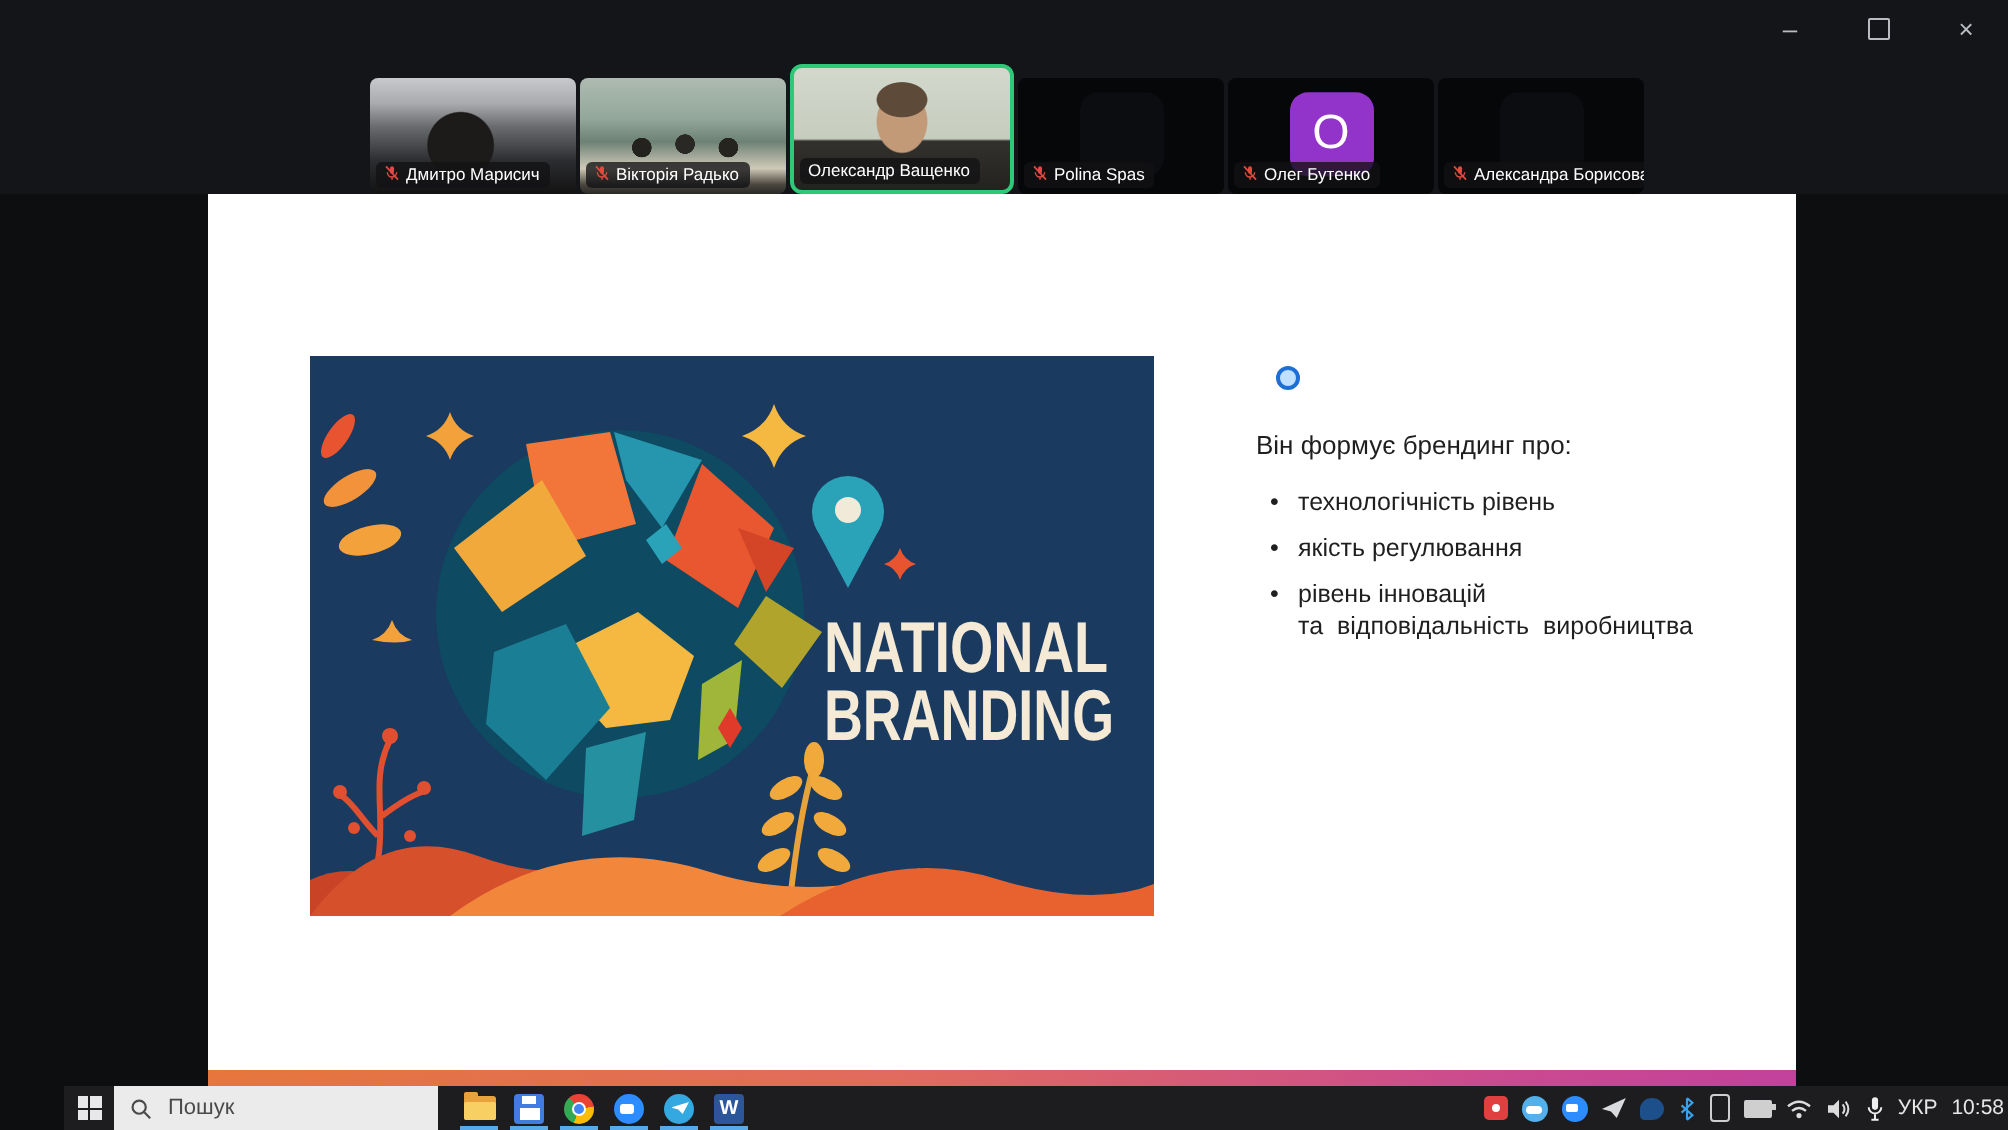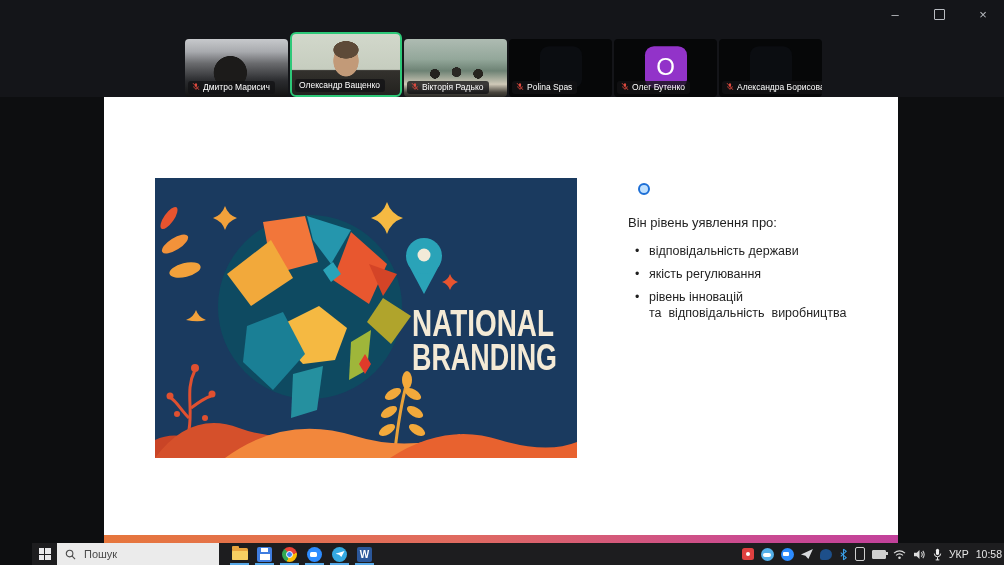--- a/index.html
+++ b/index.html
@@ -122,34 +122,34 @@
     <div class="namepill">
       <svg class="micmute" width="8" height="9" viewBox="0 0 12 12">
           <rect x="4.5" y="1" width="3" height="5.5" rx="1.5" fill="#e04a3f"></rect>
           <path d="M2.5 5.5a3.5 3.5 0 0 0 7 0M6 9v2" stroke="#e04a3f" stroke-width="1.1" fill="none"></path>
           <line x1="1.5" y1="1" x2="10.5" y2="11" stroke="#e04a3f" stroke-width="1.3"></line>
         </svg>
       <span>Дмитро Марисич</span>
     </div>
   </div>
 
+  <div class="tile vid2">
+    <div class="namepill">
+      <svg class="micmute" width="8" height="9" viewBox="0 0 12 12">
+          <rect x="4.5" y="1" width="3" height="5.5" rx="1.5" fill="#e04a3f"></rect>
+          <path d="M2.5 5.5a3.5 3.5 0 0 0 7 0M6 9v2" stroke="#e04a3f" stroke-width="1.1" fill="none"></path>
+          <line x1="1.5" y1="1" x2="10.5" y2="11" stroke="#e04a3f" stroke-width="1.3"></line>
+        </svg>
+      <span>Вікторія Радько</span>
+    </div>
+  </div>
+
   <div class="tile vid3 active">
     <div class="namepill">
       <span>Олександр Ващенко</span>
-    </div>
-  </div>
-
-  <div class="tile vid2">
-    <div class="namepill">
-      <svg class="micmute" width="8" height="9" viewBox="0 0 12 12">
-          <rect x="4.5" y="1" width="3" height="5.5" rx="1.5" fill="#e04a3f"></rect>
-          <path d="M2.5 5.5a3.5 3.5 0 0 0 7 0M6 9v2" stroke="#e04a3f" stroke-width="1.1" fill="none"></path>
-          <line x1="1.5" y1="1" x2="10.5" y2="11" stroke="#e04a3f" stroke-width="1.3"></line>
-        </svg>
-      <span>Вікторія Радько</span>
     </div>
   </div>
 
   <div class="tile">
     <div class="avatar"></div>
     <div class="namepill">
       <svg class="micmute" width="8" height="9" viewBox="0 0 12 12">
           <rect x="4.5" y="1" width="3" height="5.5" rx="1.5" fill="#e04a3f"></rect>
           <path d="M2.5 5.5a3.5 3.5 0 0 0 7 0M6 9v2" stroke="#e04a3f" stroke-width="1.1" fill="none"></path>
           <line x1="1.5" y1="1" x2="10.5" y2="11" stroke="#e04a3f" stroke-width="1.3"></line>
@@ -248,23 +248,23 @@
     <path d="M0 280 Q36 232 84 250 Q122 264 152 252 L152 280 Z" fill="#d5502b"></path>
     <path d="M70 280 Q130 236 200 258 Q252 274 305 256 L305 280 Z" fill="#f2873c"></path>
     <path d="M235 280 Q290 244 345 262 Q392 276 422 264 L422 280 Z" fill="#e8622f"></path>
 
     <text x="257" y="158" font-family="Liberation Sans, sans-serif" font-size="36" font-weight="bold" fill="#f4ead6" textLength="142" lengthAdjust="spacingAndGlyphs">NATIONAL</text>
     <text x="257" y="192" font-family="Liberation Sans, sans-serif" font-size="36" font-weight="bold" fill="#f4ead6" textLength="145" lengthAdjust="spacingAndGlyphs">BRANDING</text>
   </svg>
 
   <div class="abs" id="textcol">
     <span id="annot-dot"></span>
-    <p id="subhead">Він рівень уявлення про:</p>
+    <p id="subhead">Він формує брендинг про:</p>
     <ul id="bullets">
-      <li>відповідальність держави</li>
+      <li>технологічність рівень</li>
       <li>якість регулювання</li>
       <li><span>рівень інновацій</span><span id="bullet-cont">та  відповідальність  виробництва</span></li>
     </ul>
   </div>
 
   <div class="abs" id="slide-gradient"></div>
 </div>
 
 <div class="abs" id="taskbar">
   <div id="startbtn">

